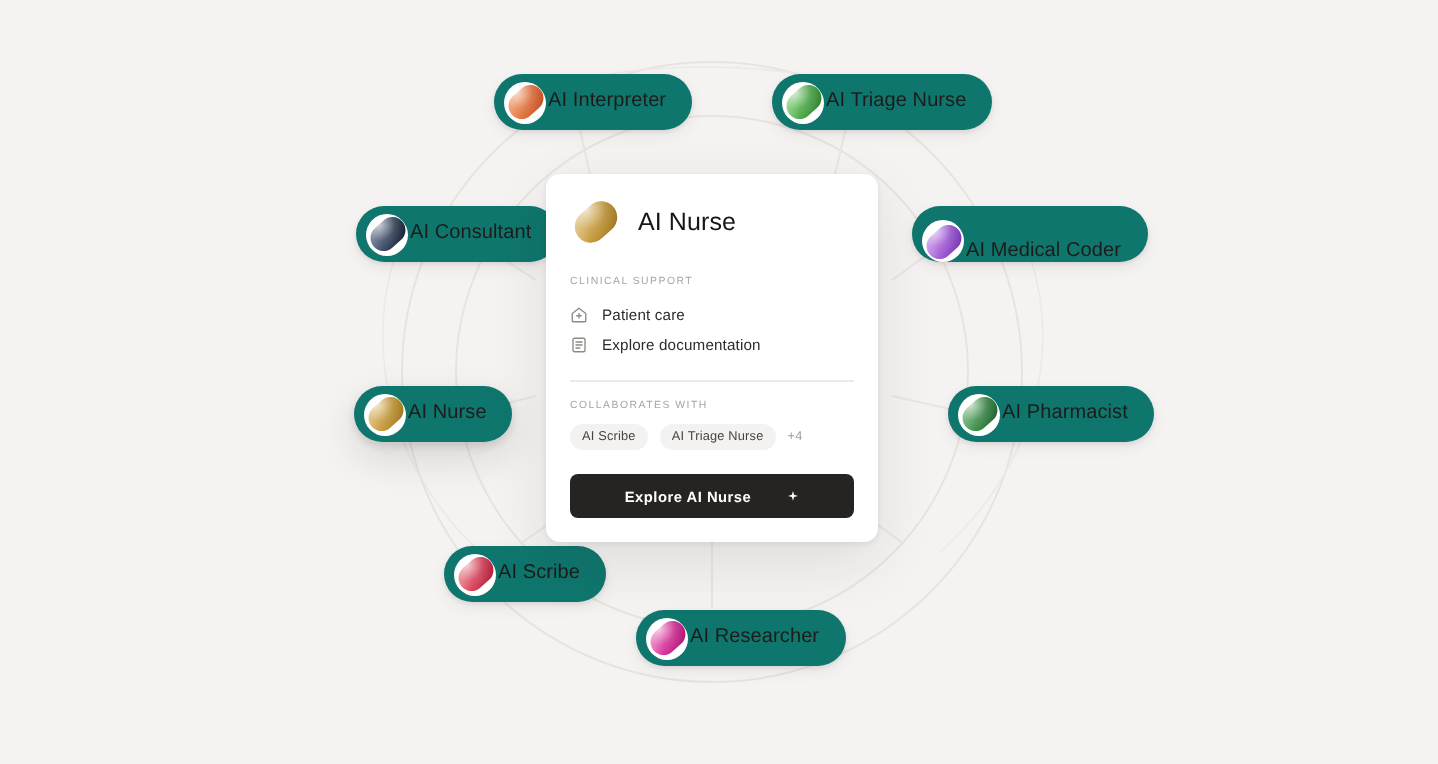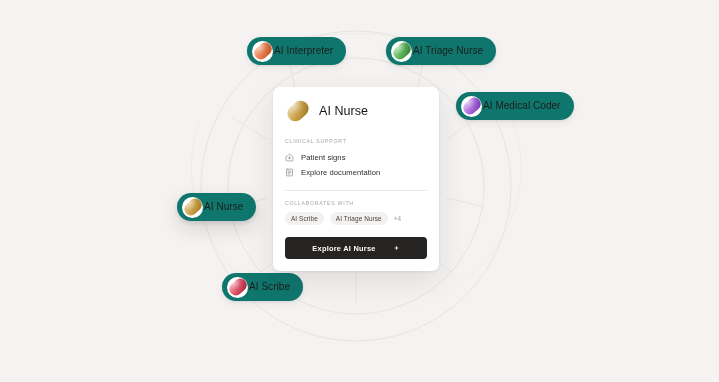--- a/index.html
+++ b/index.html
@@ -235,57 +235,69 @@
   <div class="pill" style="left:247px; top:37px;">
     <span class="orb" style="--c-hi:#f6a97e; --c-mid:#e2743f; --c-lo:#c0481b;"></span>
     <span class="pill-label">AI Interpreter</span>
   </div>
 
   <div class="pill" style="left:386px; top:37px;">
     <span class="orb" style="--c-hi:#9fdc95; --c-mid:#4fae4a; --c-lo:#2c7a2c;"></span>
     <span class="pill-label">AI Triage Nurse</span>
   </div>
 
-
-  <div class="pill" style="left:456px; top:92px;">
+  <div class="pill" style="left:178px; top:103px;">
+    <span class="orb" style="--c-hi:#7e8da5; --c-mid:#3b4a63; --c-lo:#141c2b;"></span>
+    <span class="pill-label">AI Consultant</span>
+  </div>
+
+  <div class="pill" style="left:456px; top:103px;align-items:flex-end;">
     <span class="orb" style="--c-hi:#d7aef2; --c-mid:#a45fd6; --c-lo:#6f2fae;"></span>
     <span class="pill-label">AI Medical Coder</span>
   </div>
 
   <div class="pill active" style="left:177px; top:193px;">
     <span class="orb" style="--c-hi:#e4c98d; --c-mid:#c79b3c; --c-lo:#9a7218;"></span>
     <span class="pill-label">AI Nurse</span>
   </div>
 
+  <div class="pill" style="left:474px; top:193px;">
+    <span class="orb" style="--c-hi:#86c48b; --c-mid:#3f8f4b; --c-lo:#1d5c2c;"></span>
+    <span class="pill-label">AI Pharmacist</span>
+  </div>
 
   <div class="pill" style="left:222px; top:273px;">
     <span class="orb" style="--c-hi:#f0a0a4; --c-mid:#d8455a; --c-lo:#a81a36;"></span>
     <span class="pill-label">AI Scribe</span>
   </div>
 
 
+  <div class="pill" style="left:318px; top:305px;">
+    <span class="orb" style="--c-hi:#f3a0d2; --c-mid:#d7339b; --c-lo:#a8126f;"></span>
+    <span class="pill-label">AI Researcher</span>
+  </div>
 
   <div id="detail-card">
 
     <div class="card-head">
       <span class="orb lg" style="--c-hi:#e8d3a0; --c-mid:#c79b3c; --c-lo:#97701a;"></span>
       <span class="card-title">AI Nurse</span>
     </div>
 
     <div class="section-label">CLINICAL SUPPORT</div>
 
     <ul class="cap-list">
       <li class="cap-item">
         <span class="cap-icon">
           <svg viewBox="0 0 24 24" fill="none" stroke="currentColor" stroke-width="1.8" stroke-linecap="round" stroke-linejoin="round">
             <path d="M3 10 L12 3 L21 10 V20 a1 1 0 0 1 -1 1 H4 a1 1 0 0 1 -1 -1 Z"></path>
             <path d="M12 10 V16 M9 13 H15"></path>
           </svg>
         </span>
-        <span class="cap-text">Patient signs</span>
+        <span class="cap-text">Patient care</span>
       </li>
       <li class="cap-item">
         <span class="cap-icon">
           <svg viewBox="0 0 24 24" fill="none" stroke="currentColor" stroke-width="1.8" stroke-linecap="round" stroke-linejoin="round">
             <rect x="4" y="3" width="16" height="18" rx="2"></rect>
             <path d="M8 8 H16 M8 12 H16 M8 16 H13"></path>
           </svg>
         </span>
         <span class="cap-text">Explore documentation</span>
       </li>

